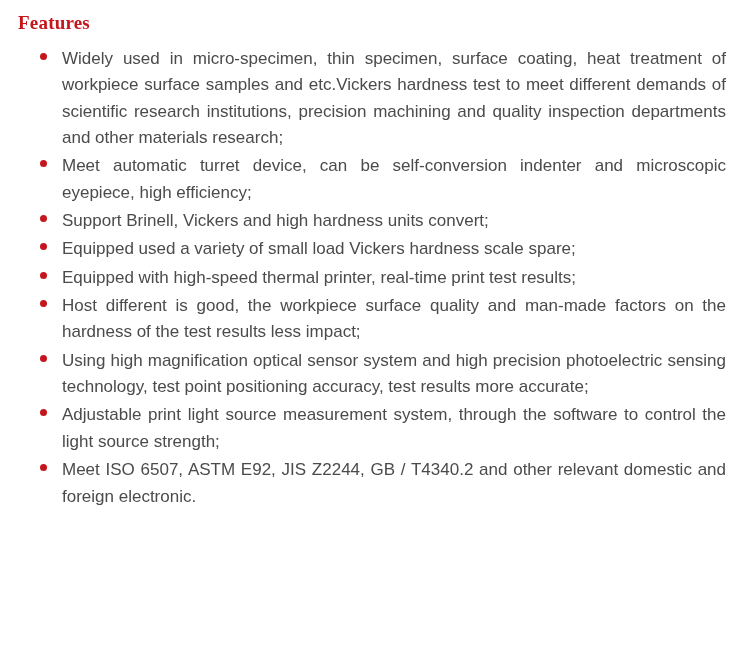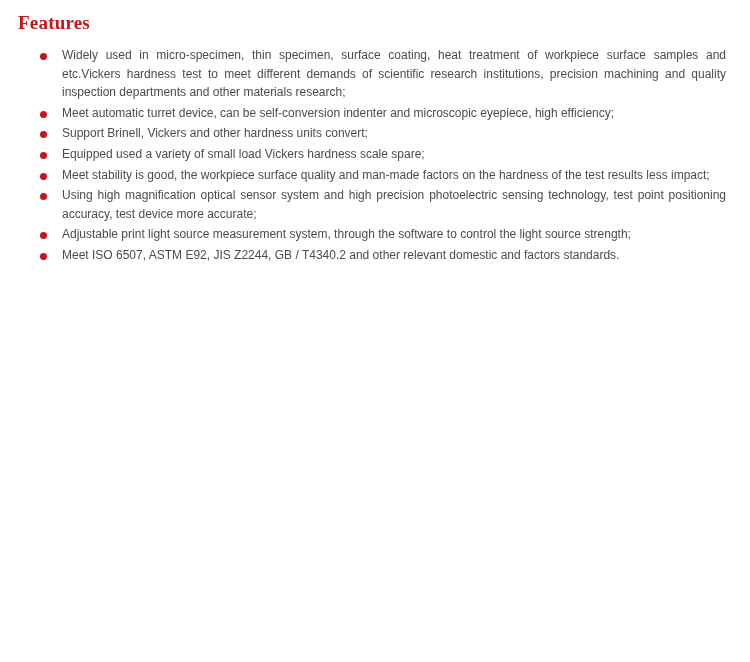--- a/index.html
+++ b/index.html
@@ -29,21 +29,21 @@
     margin: 2px 0 12px 4px;
     letter-spacing: 0.2px;
   }
   ul.feature-list {
     list-style: none;
     margin: 0;
     padding: 0 10px 0 26px;
   }
   ul.feature-list li {
     position: relative;
-    font-size: 12px;
+    font-size: 17px;
     line-height: 1.55;
     color: #4b4b4b;
     margin: 0 0 2px 0;
     text-align: justify;
     text-justify: inter-word;
     padding-left: 22px;
   }
   ul.feature-list li .bullet {
     position: absolute;
     left: 0;
@@ -67,36 +67,40 @@
     <li>
         <span class="bullet" style="background: rgb(196, 22, 28);"></span>
         <span class="txt">Widely used in micro-specimen, thin specimen, surface coating, heat treatment of workpiece surface samples and etc.Vickers hardness test to meet different demands of scientific research institutions, precision machining and quality inspection departments and other materials research;</span>
       </li>
     <li>
         <span class="bullet" style="background: rgb(196, 22, 28);"></span>
         <span class="txt">Meet automatic turret device, can be self-conversion indenter and microscopic eyepiece, high efficiency;</span>
       </li>
     <li>
         <span class="bullet" style="background: rgb(196, 22, 28);"></span>
-        <span class="txt">Support Brinell, Vickers and other hardness units convert;</span>
+        <span class="txt">Support Brinell, Vickers and high hardness units convert;</span>
       </li>
     <li>
         <span class="bullet" style="background: rgb(196, 22, 28);"></span>
         <span class="txt">Equipped used a variety of small load Vickers hardness scale spare;</span>
       </li>
     <li>
         <span class="bullet" style="background: rgb(196, 22, 28);"></span>
-        <span class="txt">Meet stability is good, the workpiece surface quality and man-made factors on the hardness of the test results less impact;</span>
+        <span class="txt">Equipped with high-speed thermal printer, real-time print test results;</span>
       </li>
     <li>
         <span class="bullet" style="background: rgb(196, 22, 28);"></span>
-        <span class="txt">Using high magnification optical sensor system and high precision photoelectric sensing technology, test point positioning accuracy, test device more accurate;</span>
+        <span class="txt">Host different is good, the workpiece surface quality and man-made factors on the hardness of the test results less impact;</span>
+      </li>
+    <li>
+        <span class="bullet" style="background: rgb(196, 22, 28);"></span>
+        <span class="txt">Using high magnification optical sensor system and high precision photoelectric sensing technology, test point positioning accuracy, test results more accurate;</span>
       </li>
     <li>
         <span class="bullet" style="background: rgb(196, 22, 28);"></span>
         <span class="txt">Adjustable print light source measurement system, through the software to control the light source strength;</span>
       </li>
     <li>
         <span class="bullet" style="background: rgb(196, 22, 28);"></span>
-        <span class="txt">Meet ISO 6507, ASTM E92, JIS Z2244, GB / T4340.2 and other relevant domestic and factors standards.</span>
+        <span class="txt">Meet ISO 6507, ASTM E92, JIS Z2244, GB / T4340.2 and other relevant domestic and foreign electronic.</span>
       </li>
   </ul>
 </div>
 
 </body></html>

